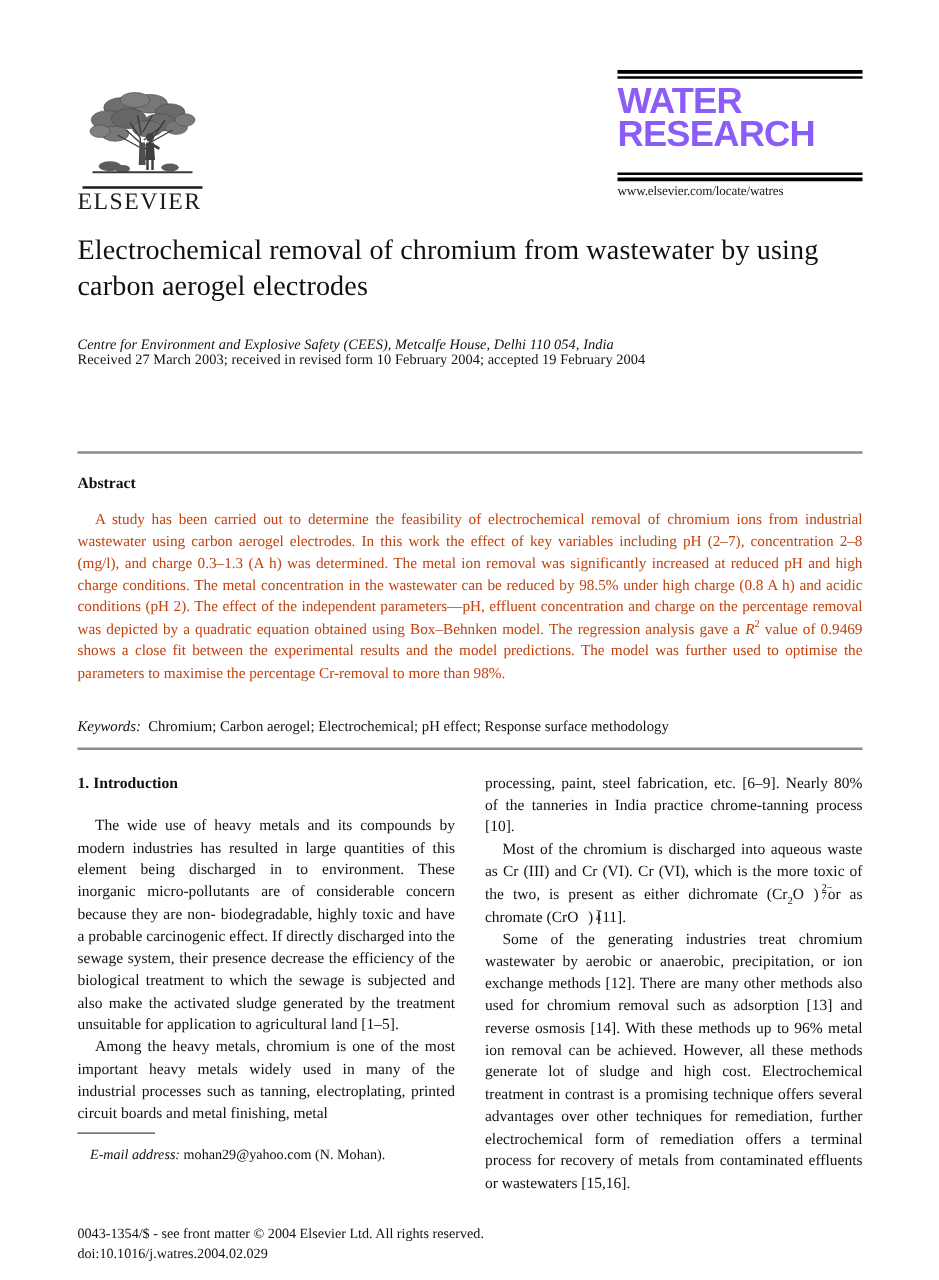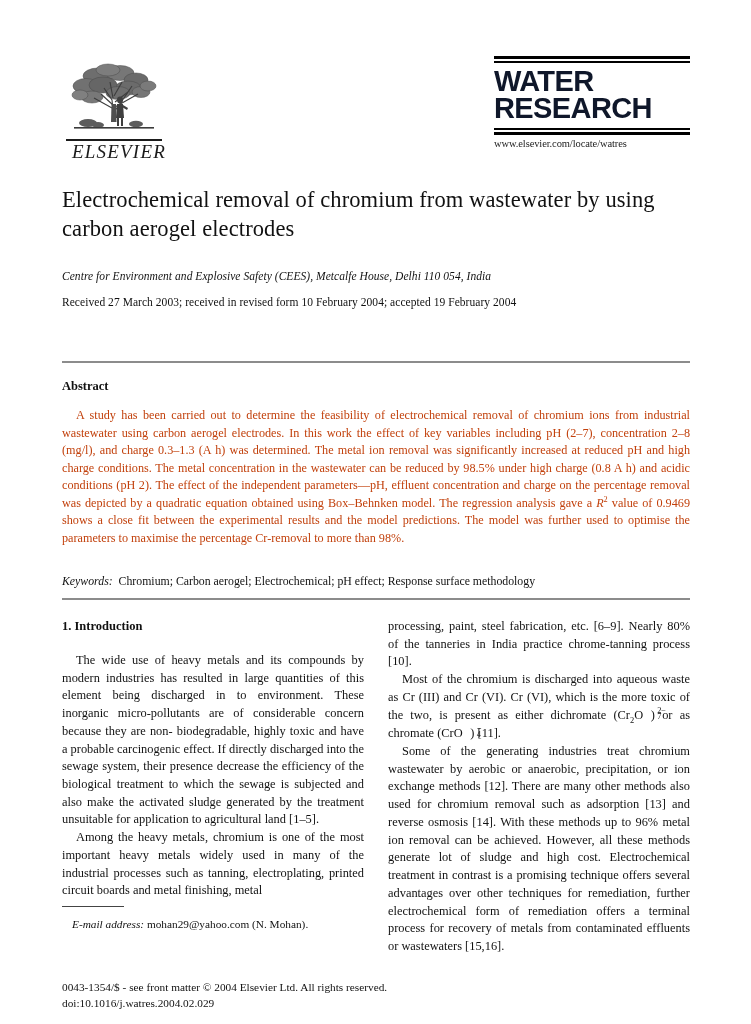--- a/index.html
+++ b/index.html
@@ -27,24 +27,23 @@
   .masthead {
     position: absolute;
     left: 62px;
     top: 52px;
     width: 628px;
     height: 116px;
   }
   .elsevier-block {
     position: absolute;
     left: 0;
-    top: 8px;
+    top: 18px;
     width: 104px;
-    text-align: right;
-    font-style: italic;
+    text-align: left;
   }
   .tree-svg { display: block; margin: 0 auto; }
   .elsevier-rule {
     width: 96px;
     height: 1.5px;
     background: #1b1b1b;
     margin: 1px auto 1px auto;
   }
   .elsevier-word {
     font-family: "Liberation Serif", "DejaVu Serif", serif;
@@ -77,22 +76,22 @@
   }
   .wr-rule-thick { height: 3px; background: #000; }
   .wr-rule-thin { height: 1.5px; background: #000; }
   .wr-gap2 { height: 2px; }
   .wr-title {
     font-family: "Liberation Sans", "DejaVu Sans", sans-serif;
     font-weight: bold;
     font-size: 29px;
     line-height: 0.96;
     letter-spacing: -0.6px;
-    color: #0f172a;
-    padding: 5px 0 5px 0;
+    color: #8b5cf6;
+    padding: 5px 0 15px 0;
   }
   .wr-url {
     font-size: 10.5px;
     color: #1b1b1b;
     padding-top: 3px;
     letter-spacing: -0.1px;
   }
 
   
   .title-block {
@@ -117,21 +116,20 @@
   }
   .affiliation {
     font-style: italic;
     font-size: 11.5px;
     margin-top: 26px;
     color: #111;
     letter-spacing: 0.05px;
   }
   .history {
     font-size: 11.5px;
-    margin-top: 14px;
     color: #111;
     letter-spacing: 0.05px;
   }
 
   
   .rule-full {
     position: absolute;
     left: 62px;
     width: 628px;
     height: 2px;

